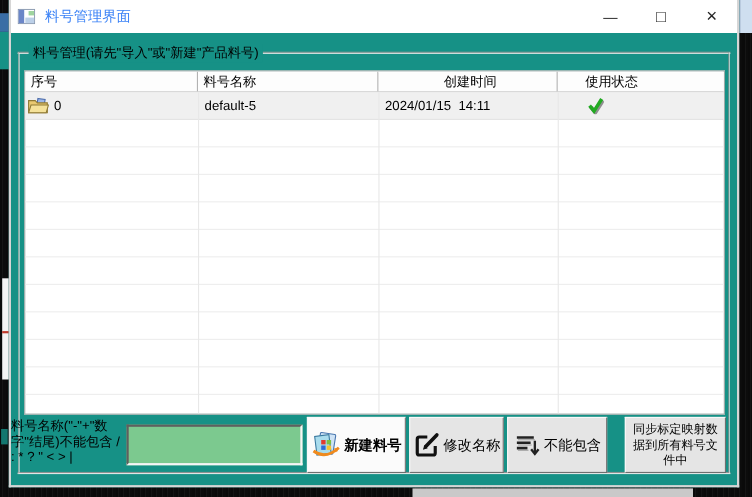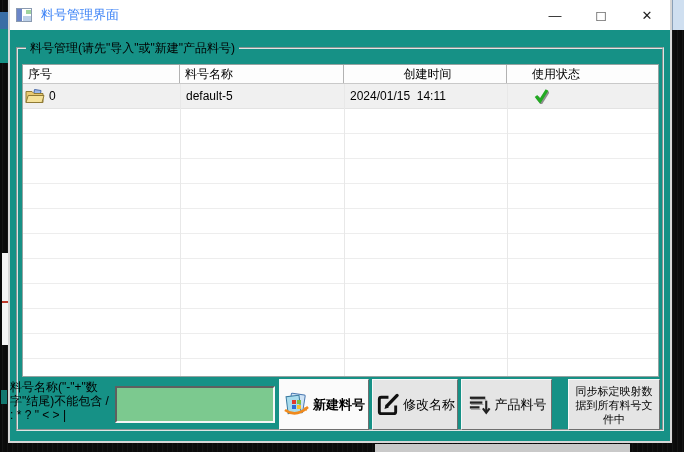--- a/index.html
+++ b/index.html
@@ -179,21 +179,21 @@
 
         <div class="btn btn-quick">
           <svg width="25" height="25" viewBox="0 0 26 26">
             <path d="M3 6 H19" stroke="#222" stroke-width="2.4"></path>
             <path d="M3 11 H16" stroke="#222" stroke-width="2.4"></path>
             <path d="M3 16 H13" stroke="#222" stroke-width="2.4"></path>
             <path d="M4 8 H20 M4 13 H17 M4 18 H14" stroke="#9a9a9a" stroke-width="1"></path>
             <path d="M20 9 V20" stroke="#222" stroke-width="2.2"></path>
             <path d="M16.5 17 L20 21.5 L23.5 17" fill="none" stroke="#222" stroke-width="2.2"></path>
           </svg>
-          <span>产品料号</span>
+          <span>不能包含</span>
         </div>
 
         <div class="btn btn-sync">
           <span>同步标定映射数据到所有料号文件中</span>
         </div>
 
       </div>
     </div>
   </div>
 </div>

